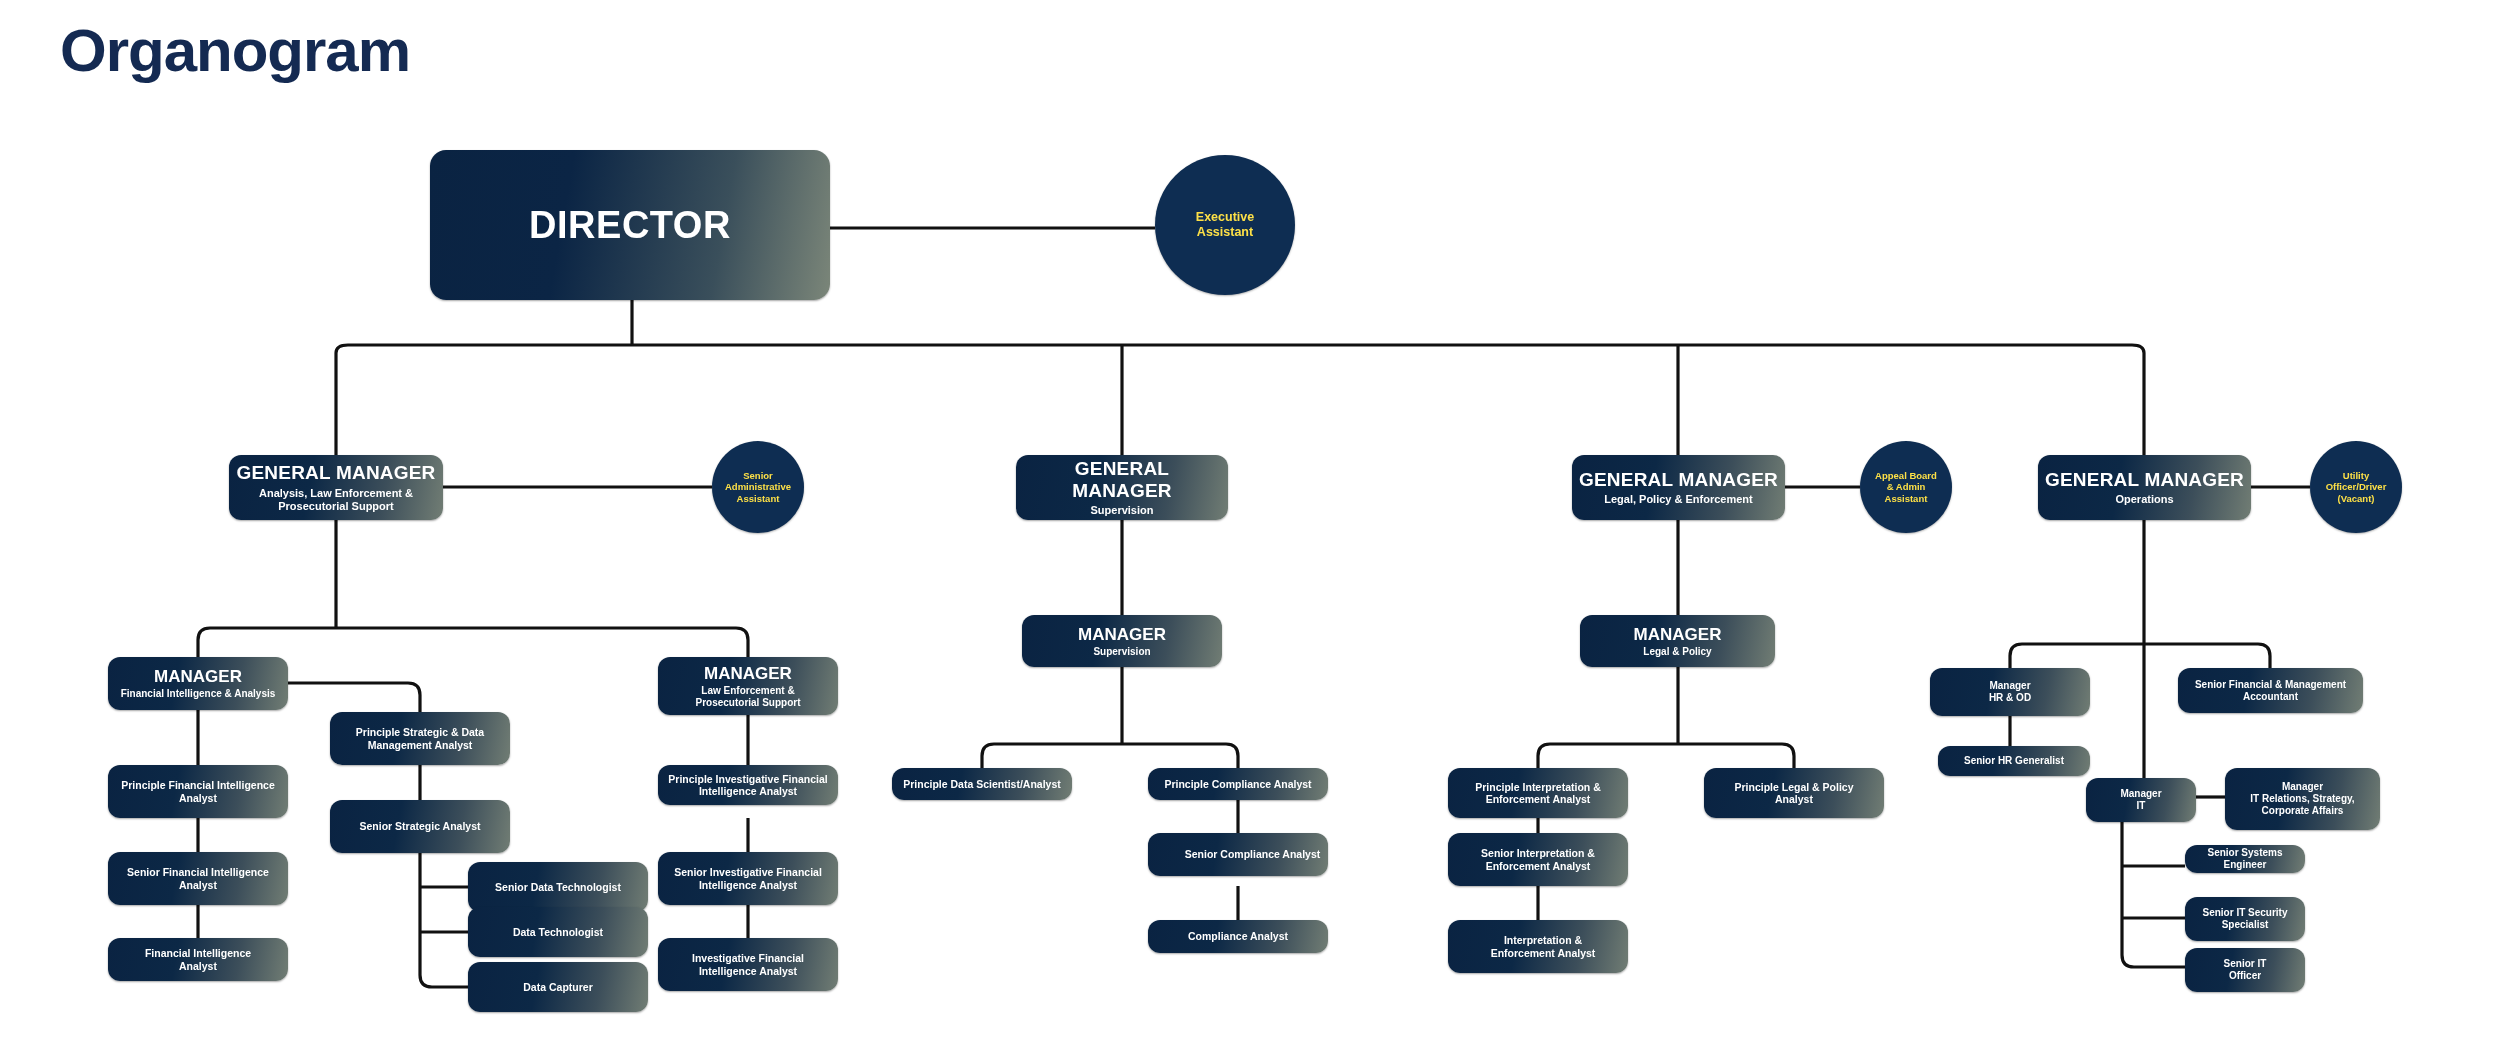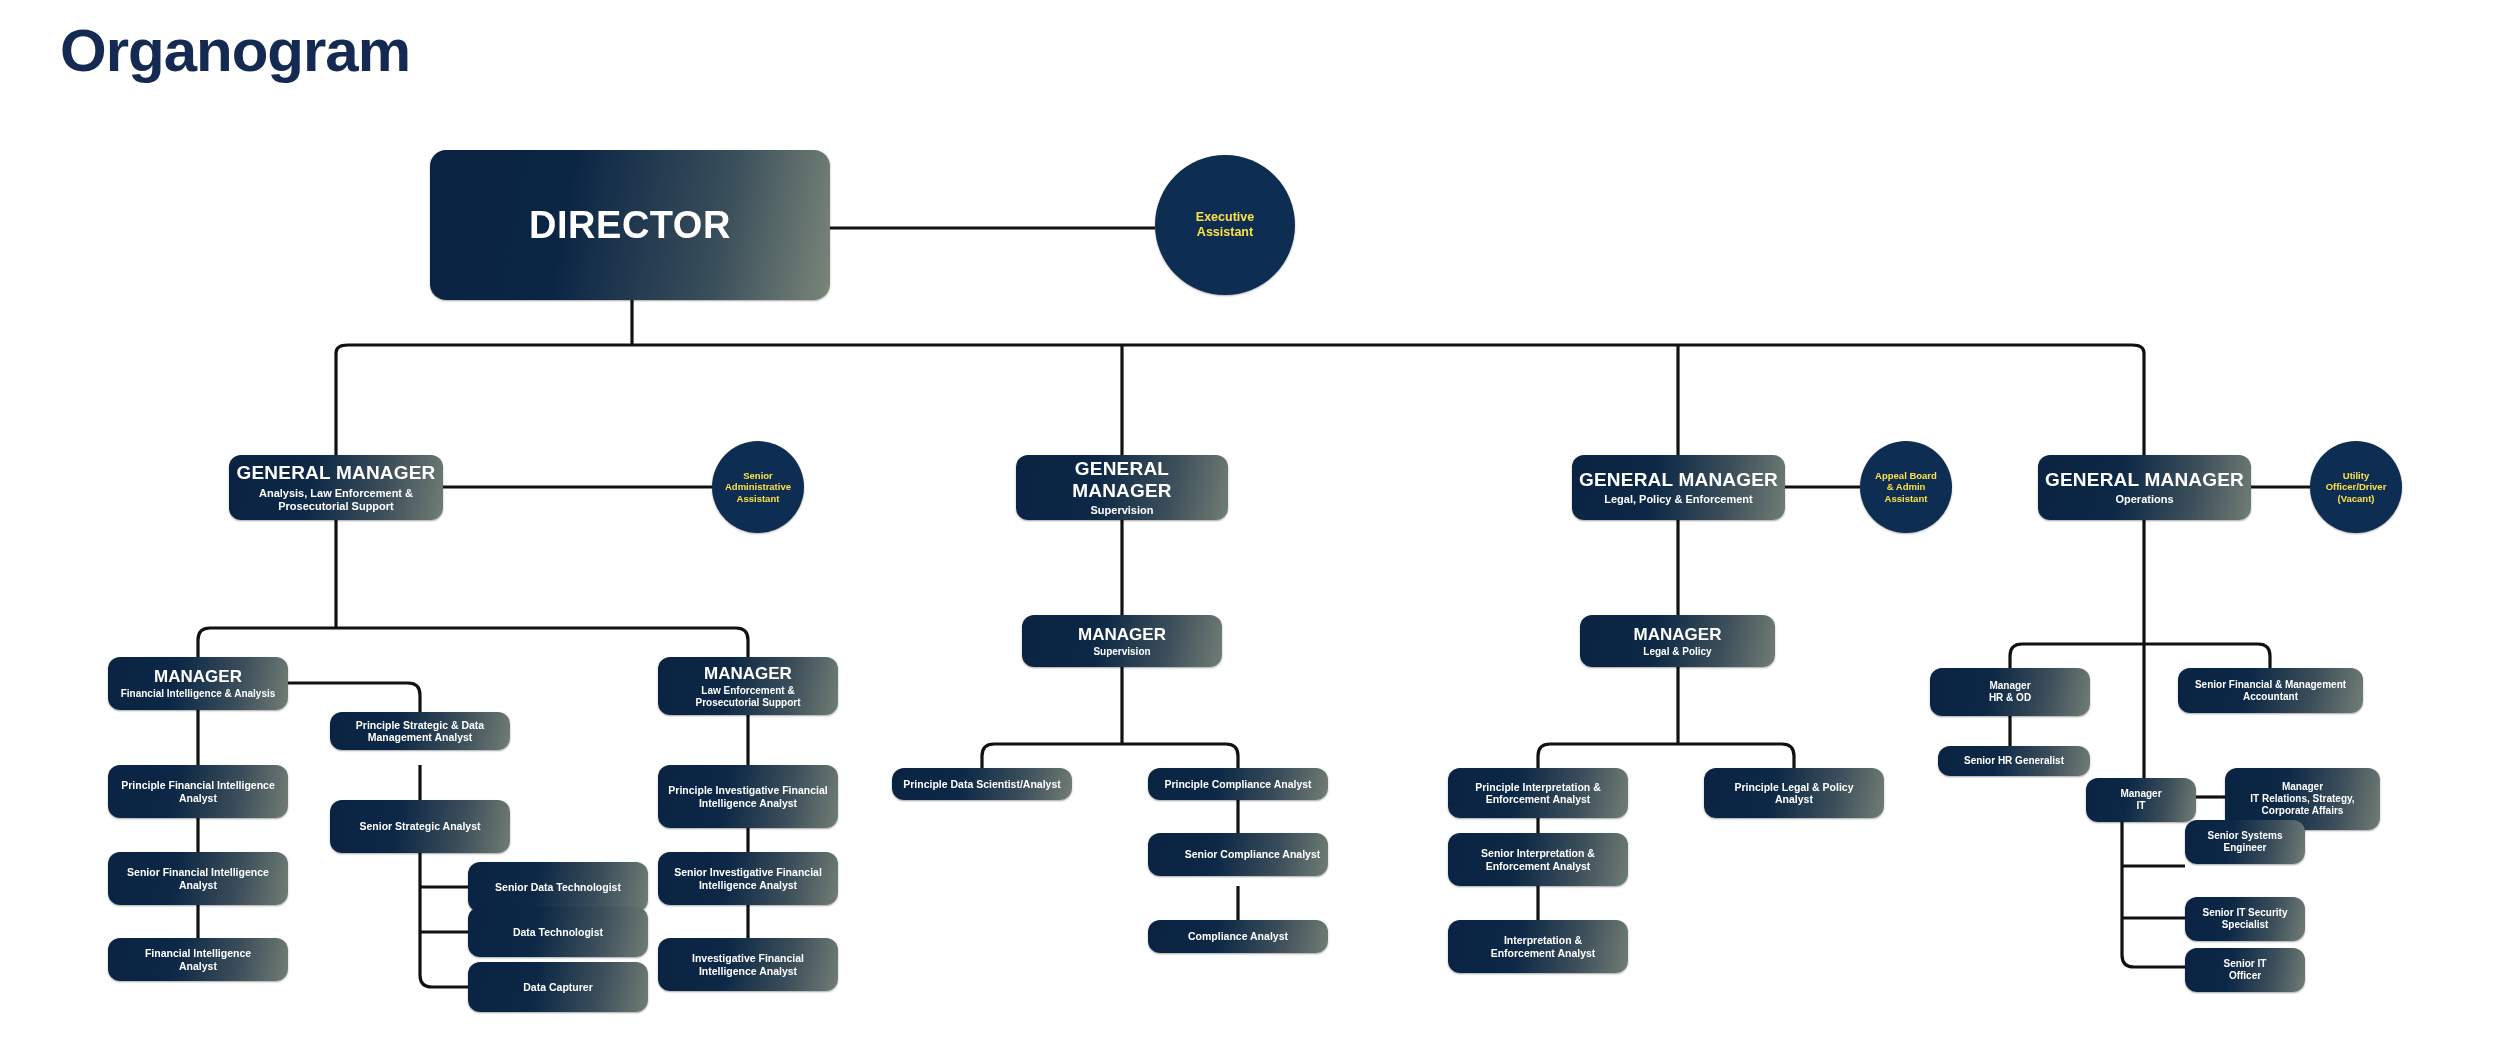--- a/index.html
+++ b/index.html
@@ -205,40 +205,40 @@
 
   <div class="node leaf" style="left:108px;top:765px;width:180px;height:53px;white-space:pre-line;">Principle Financial Intelligence
 Analyst</div>
 
   <div class="node leaf" style="left:108px;top:852px;width:180px;height:53px;white-space:pre-line;">Senior Financial Intelligence
 Analyst</div>
 
   <div class="node leaf" style="left:108px;top:938px;width:180px;height:43px;white-space:pre-line;">Financial Intelligence
 Analyst</div>
 
-  <div class="node leaf" style="left:330px;top:712px;width:180px;height:38px;white-space:pre-line;">Principle Strategic &amp; Data
+  <div class="node leaf" style="left:330px;top:712px;width:180px;height:53px;white-space:pre-line;">Principle Strategic &amp; Data
 Management Analyst</div>
 
   <div class="node leaf" style="left:330px;top:800px;width:180px;height:53px;white-space:pre-line;">Senior Strategic Analyst</div>
 
   <div class="node leaf" style="left:468px;top:862px;width:180px;height:50px;white-space:pre-line;">Senior Data Technologist</div>
 
   <div class="node leaf" style="left:468px;top:907px;width:180px;height:50px;white-space:pre-line;">Data Technologist</div>
 
   <div class="node leaf" style="left:468px;top:962px;width:180px;height:50px;white-space:pre-line;">Data Capturer</div>
 
   <div class="node mgr" style="left:658px;top:657px;width:180px;height:58px;">
     <div>
       <span class="ttl">MANAGER</span>
       <span class="sub" style="white-space:pre-line;">Law Enforcement  &amp;
 Prosecutorial Support</span>
     </div>
   </div>
 
-  <div class="node leaf" style="left:658px;top:765px;width:180px;height:63px;white-space:pre-line;">Principle Investigative Financial
+  <div class="node leaf" style="left:658px;top:765px;width:180px;height:40px;white-space:pre-line;">Principle Investigative Financial
 Intelligence Analyst</div>
 
   <div class="node leaf" style="left:658px;top:852px;width:180px;height:53px;white-space:pre-line;">Senior Investigative Financial
 Intelligence Analyst</div>
 
   <div class="node leaf" style="left:658px;top:938px;width:180px;height:53px;white-space:pre-line;">Investigative Financial
 Intelligence Analyst</div>
 
   <div class="node mgr" style="left:1022px;top:615px;width:200px;height:52px;">
     <div>
@@ -294,21 +294,21 @@
   </div>
 
   <div class="node leaf2" style="left:2225px;top:768px;width:155px;height:62px;">
     <div>
       <span>Manager</span><br>
       <span style="white-space:pre-line;">IT Relations, Strategy,
 Corporate Affairs</span>
     </div>
   </div>
 
-  <div class="node leaf2" style="left:2185px;top:820px;width:120px;height:44px;white-space:pre-line;">Senior Systems
+  <div class="node leaf2" style="left:2185px;top:845px;width:120px;height:28px;white-space:pre-line;">Senior Systems
 Engineer</div>
 
   <div class="node leaf2" style="left:2185px;top:897px;width:120px;height:44px;white-space:pre-line;">Senior IT Security
 Specialist</div>
 
   <div class="node leaf2" style="left:2185px;top:948px;width:120px;height:44px;white-space:pre-line;">Senior IT
 Officer</div>
 
 </div>
 

